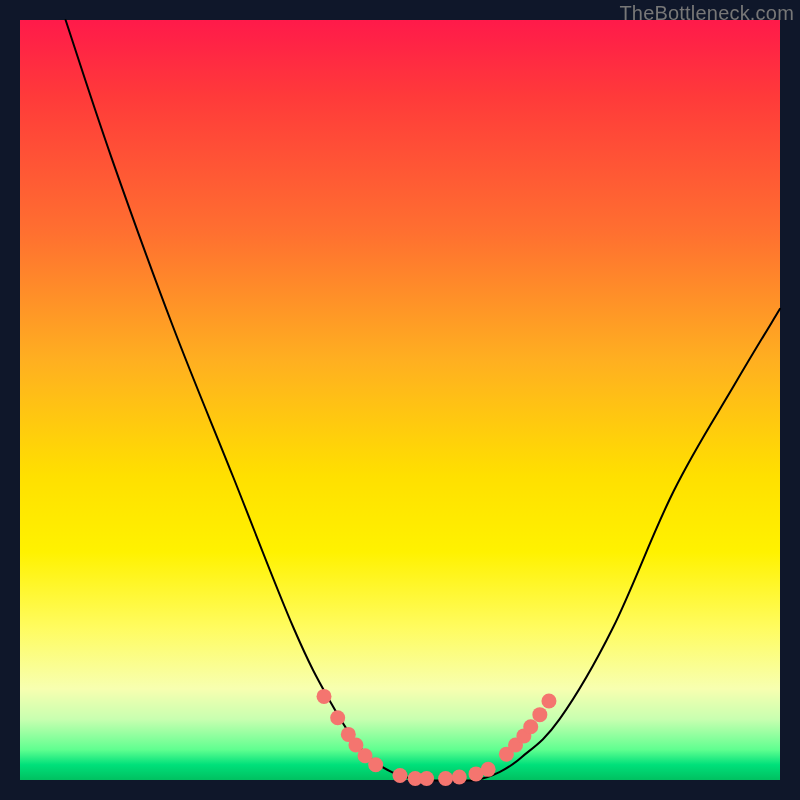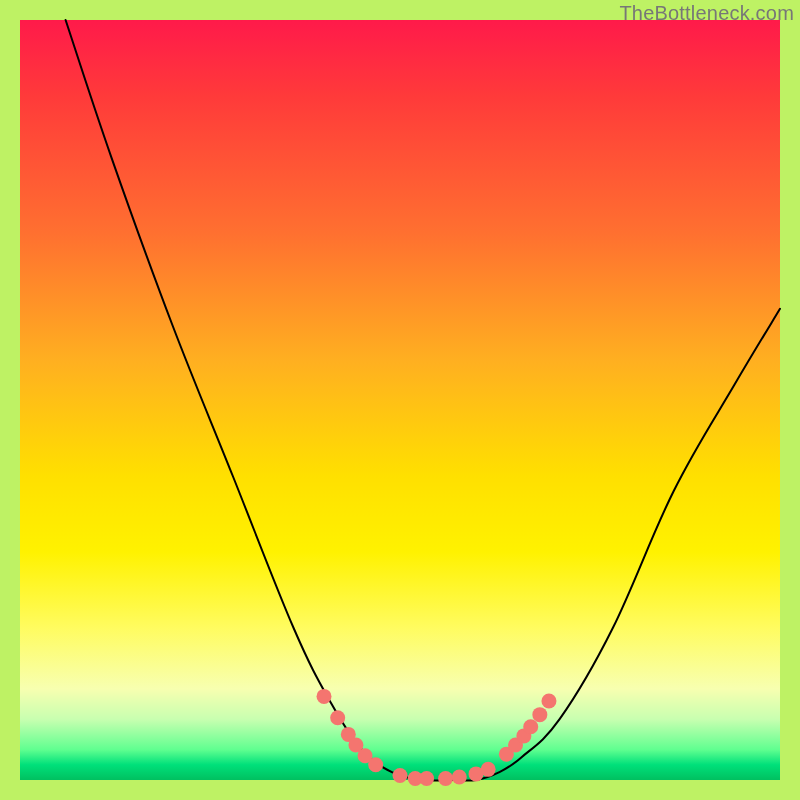--- a/index.html
+++ b/index.html
@@ -8,21 +8,21 @@
     width: 800px;
     height: 800px;
     background: #000;
     overflow: hidden;
     font-family: Arial, Helvetica, sans-serif;
   }
   .frame {
     position: relative;
     width: 800px;
     height: 800px;
-    background: #bef264;
+    background: #0f172a;
   }
   .plot-area {
     position: absolute;
     left: 20px;
     top: 20px;
     width: 760px;
     height: 760px;
     background: linear-gradient(
       to bottom,
       #ff1a4a 0%,

